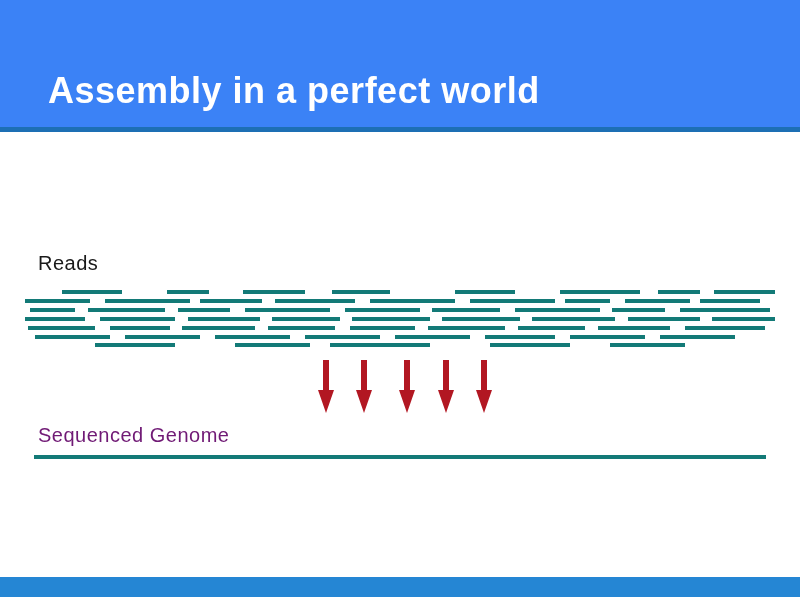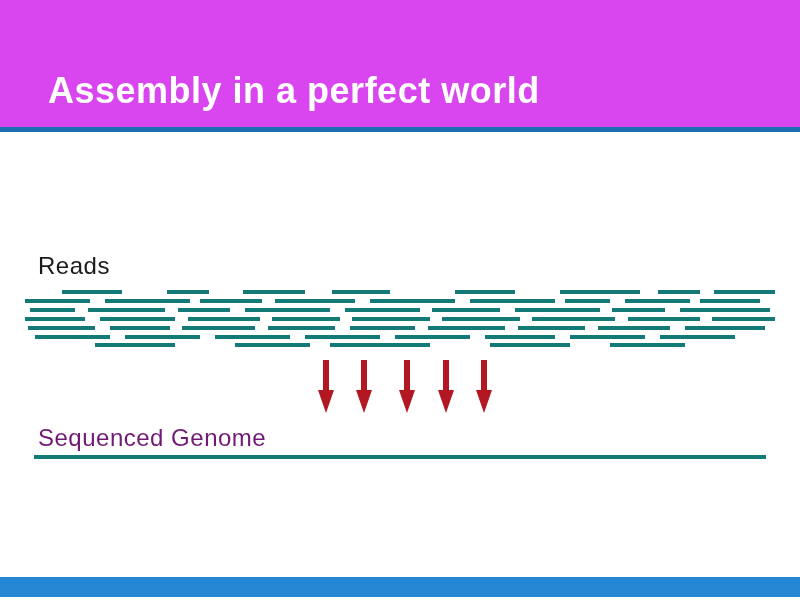--- a/index.html
+++ b/index.html
@@ -16,38 +16,38 @@
     position:absolute; left:48px; top:70px; margin:0;
     font-size:36px; font-weight:bold; letter-spacing:0.5px; color:#ffffff;
     white-space:nowrap;
   }
   
   #footer {
     position:absolute; left:0; top:577px; width:800px; height:20px;
   }
   
   .lbl {
-    position:absolute; color:#1a1a1a; font-size:24px; letter-spacing:0.5px;
+    position:absolute; color:#1a1a1a; font-size:20px; letter-spacing:0.5px;
     white-space:nowrap;
     text-align:right;
   }
   #reads-label { left:38px; top:252px; }
   #fragment-assembly-label { left:520px; top:368px; }
   #sequenced-genome-label { left:38px; top:424px; }
   
   .read-seg { position:absolute; height:4px; }
   .assembly-arrow { position:absolute; width:16px; height:53px; }
   #genome-line { position:absolute; }
 </style>
 </head>
 <body>
 
 <div id="slide" style="background: rgb(255, 255, 255);">
 
-  <div id="header" style="background: #d946ef; border-bottom-color: rgb(29, 111, 180);">
+  <div id="header" style="background: #3b82f6; border-bottom-color: rgb(29, 111, 180);">
     <h1 id="title" style="color: rgb(255, 255, 255);">Assembly in a perfect world</h1>
   </div>
 
   <span id="reads-label" class="lbl" style="color: rgb(26, 26, 26);">Reads</span>
 
   <div id="reads-band">
       <div class="read-seg" style="left: 62px; top: 290px; width: 60px; height: 4px; background: rgb(19, 122, 119);"></div>
       <div class="read-seg" style="left: 167px; top: 290px; width: 42px; height: 4px; background: rgb(19, 122, 119);"></div>
       <div class="read-seg" style="left: 243px; top: 290px; width: 62px; height: 4px; background: rgb(19, 122, 119);"></div>
       <div class="read-seg" style="left: 332px; top: 290px; width: 58px; height: 4px; background: rgb(19, 122, 119);"></div>

